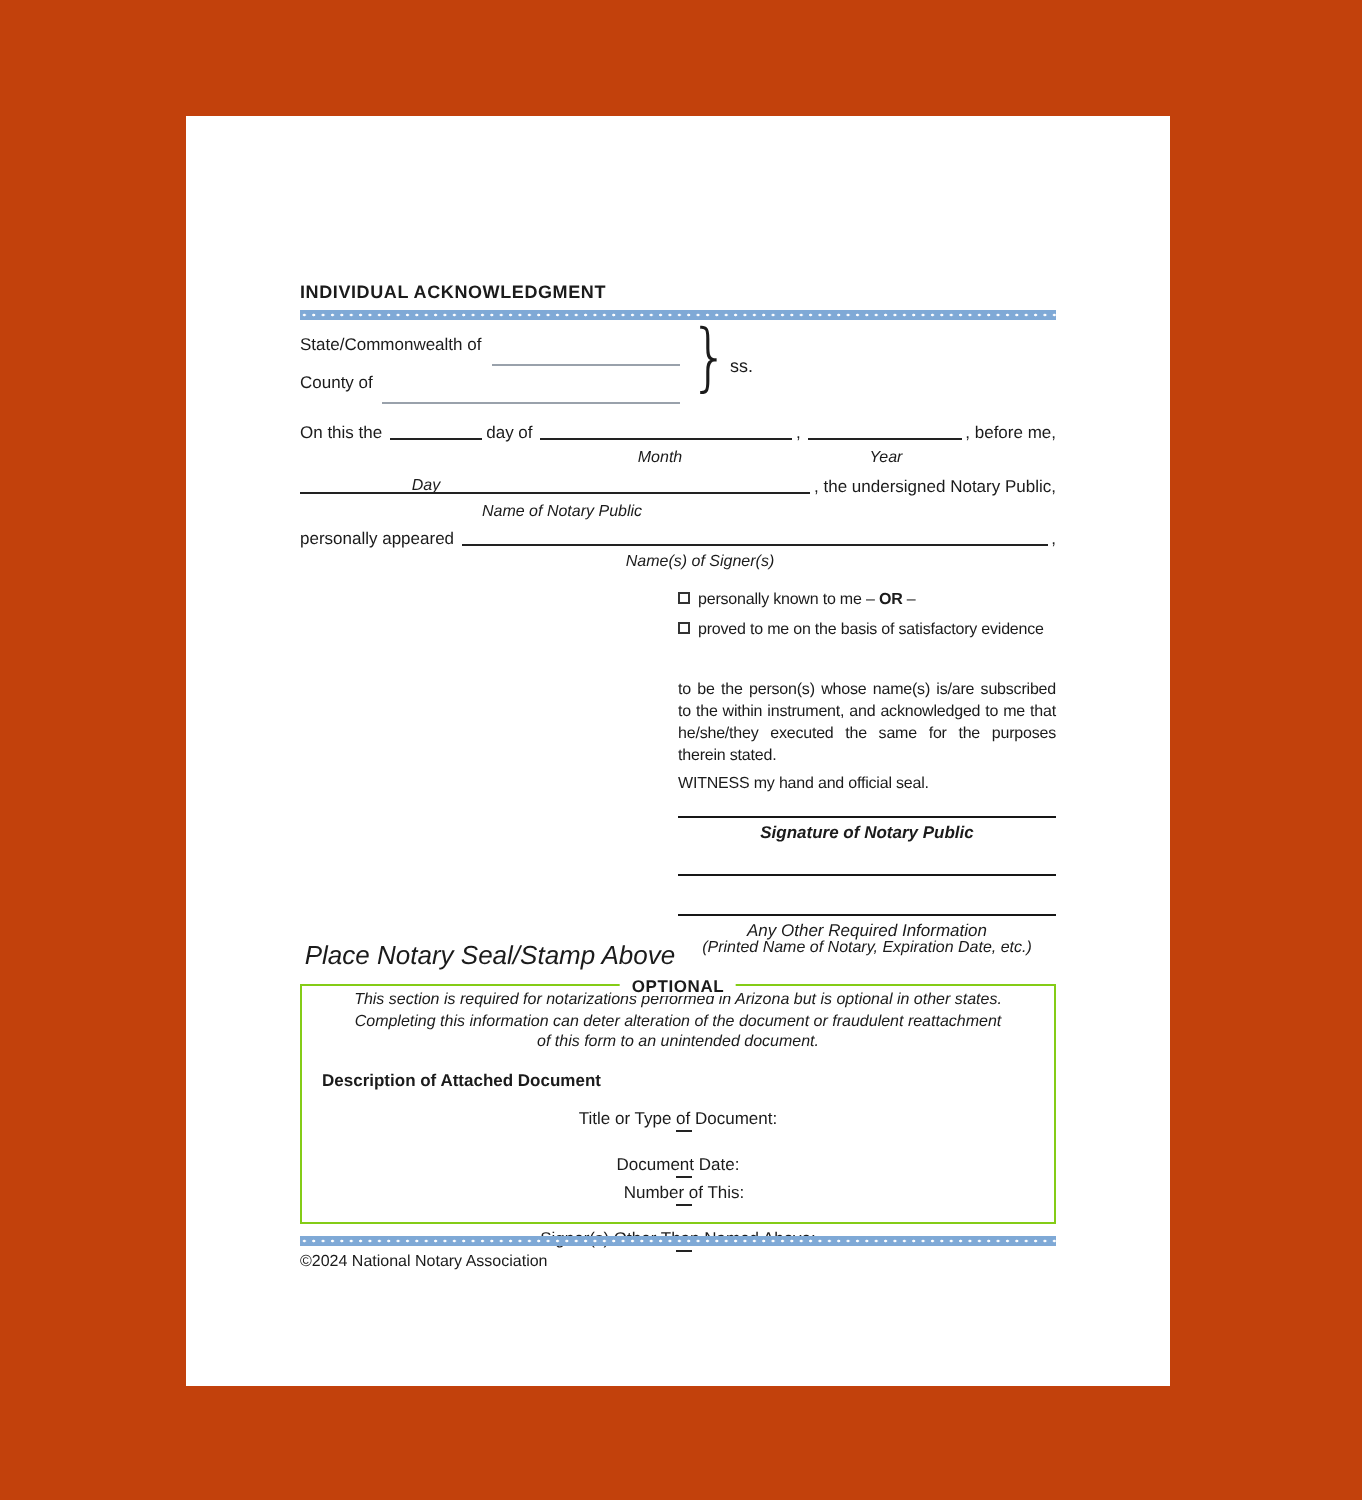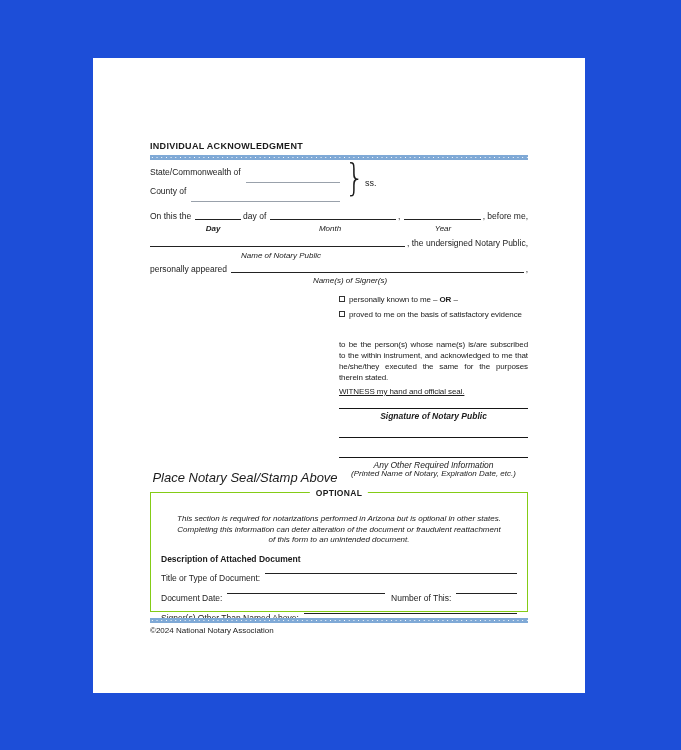--- a/index.html
+++ b/index.html
@@ -1,18 +1,18 @@
 <!DOCTYPE html>
 <html><head>
 <meta charset="utf-8">
 <style>
   * { margin:0; padding:0; box-sizing:border-box; }
   html,body { background:#000; }
   .canvas {
-    position:relative; width:681px; height:750px; background:#1d4ed8;
+    position:relative; width:681px; height:750px; background:#c2410c;
     font-family:"Liberation Sans", sans-serif; overflow:hidden;
   }
   .page {
     position:absolute; left:93px; top:58px; width:492px; height:635px;
     background:#ffffff; color:#1b1b1b; font-size:8.5px; overflow:hidden;
   }
   .abs { position:absolute; }
 
   .title { left:57px; top:83px; font-size:9px; font-weight:bold; letter-spacing:.3px; }
 
@@ -45,34 +45,34 @@
   .f165 { flex:1.65 1 0; }
   .f100 { flex:1 1 0; }
 
   .cap { font-style:italic; font-size:8px; text-align:center; }
 
   .col-right { left:246px; top:236px; width:189px; font-size:8px; letter-spacing:-.1px; }
   .cb-row { display:flex; align-items:center; height:10px; margin-bottom:5px; }
   .cb { width:6px; height:6px; border:1px solid #333; margin-right:4px; flex:0 0 6px; }
   .bold { font-weight:bold; }
   .statement { margin-top:20px; text-align:justify; line-height:11px; }
-  .witness { margin-top:4px;text-decoration:underline; }
+  .witness { margin-top:4px; }
 
   .hline { left:246px; width:189px; height:0; border-top:1px solid #161616; }
   .sigcap { left:246px; width:189px; text-align:center; font-style:italic; font-size:8.5px; }
   .sigcap.small { font-size:8px; }
 
   .seal-cap { left:57px; top:412px; width:190px; text-align:center; font-style:italic; font-size:13px; }
 
   .optional { left:57px; top:434px; width:378px; height:120px; border:1px solid #84cc16; }
   .legend { position:absolute; top:-5px; left:50%; transform:translateX(-50%);
             background:#fff; padding:0 6px; font-weight:bold; font-size:8.5px; letter-spacing:.3px; white-space:nowrap; }
-  .opt-note { margin-top:21px; font-style:italic; font-size:8px; text-align:center; line-height:10.5px; }
+  .opt-note { margin-top:2px; font-style:italic; font-size:8px; text-align:center; line-height:10.5px; }
   .desc-heading { font-weight:bold; font-size:8.5px; margin:8px 10px 0; }
-  .opt-row { display:flex; align-items:flex-start; margin:9px 10px 0; }
+  .opt-row { display:flex; align-items:center; margin:9px 10px 0;flex-direction:column; }
   .opt-row .txt { white-space:nowrap; padding-bottom:1px; }
   .opt-row .blank { margin-bottom:2px; }
   .f260 { flex:2.6 1 0; }
   .ml6 { margin-left:6px; }
 
   .footer { left:57px; top:568px; font-size:8px; }
 </style>
 </head>
 <body>
 
@@ -97,21 +97,21 @@
 
     <div class="abs formline date-row">
       <span class="txt">On this the</span>
       <span class="blank w46"></span>
       <span class="txt">day of</span>
       <span class="blank f165"></span>
       <span class="txt">,</span>
       <span class="blank f100"></span>
       <span class="txt">, before me,</span>
     </div>
-    <div class="abs cap" style="left:95px; top:166px; width:50px;font-weight:bold;">Day</div>
+    <div class="abs cap" style="left:95px; top:180px; width:50px;">Day</div>
     <div class="abs cap" style="left:212px; top:166px; width:50px;">Month</div>
     <div class="abs cap" style="left:325px; top:166px; width:50px;">Year</div>
 
     <div class="abs formline notary-row">
       <span class="blank f100" style="margin-left:0;"></span>
       <span class="txt">, the undersigned Notary Public,</span>
     </div>
     <div class="abs cap" style="left:115px; top:193px; width:146px;">Name of Notary Public</div>
 
     <div class="abs formline appeared-row">

